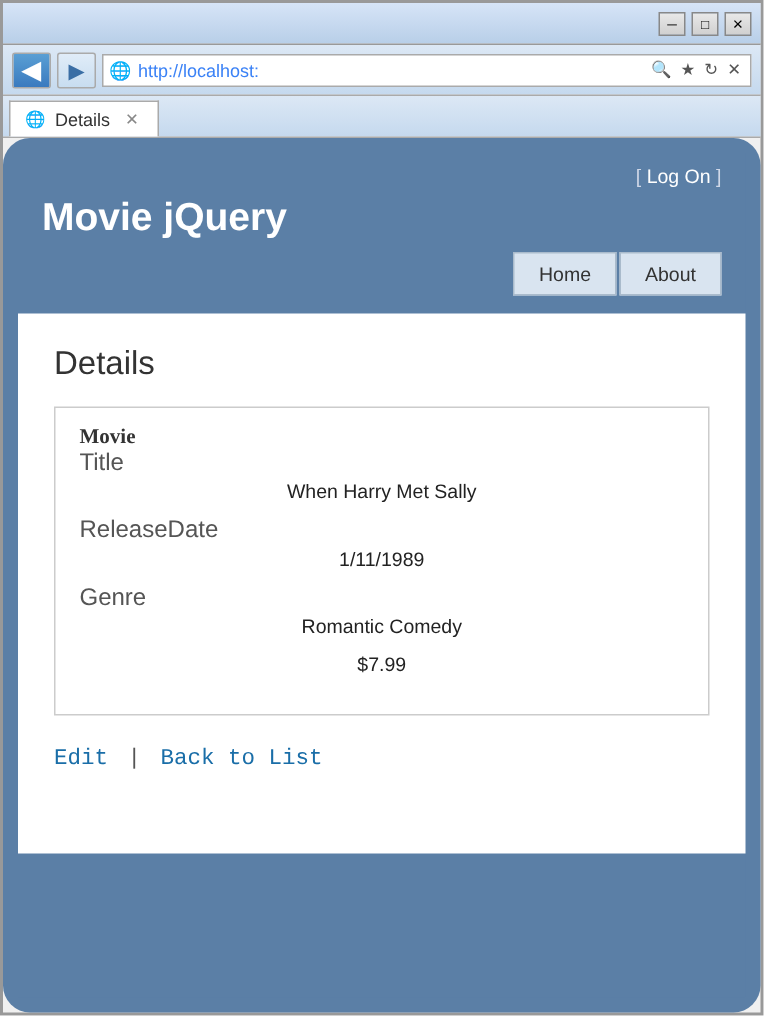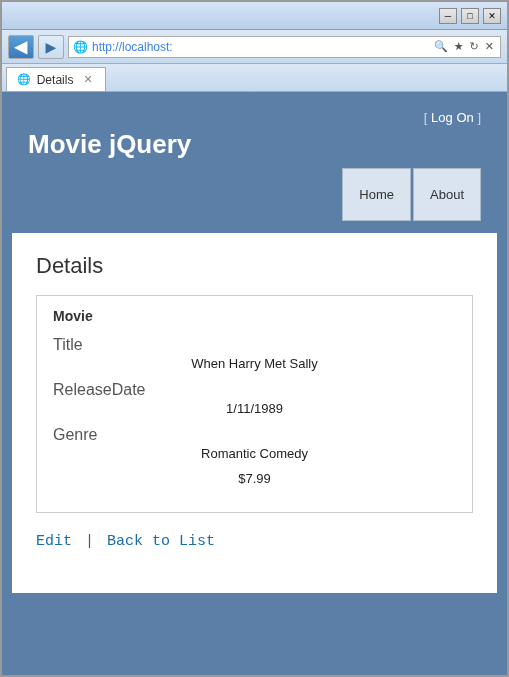--- a/index.html
+++ b/index.html
@@ -152,20 +152,21 @@
       font-size: 11px;
       margin-left: 4px;
     }
 
     
     .page-content {
       flex: 1;
       background: #5b7fa6;
       overflow: auto;
       padding: 10px;
+      border-radius: 18px;
     }
 
     
     .app-container {
       background: #5b7fa6;
       min-height: 100%;
     }
 
     
     .app-header {
@@ -198,21 +199,21 @@
     .nav-menu {
       display: flex;
       justify-content: flex-end;
       gap: 2px;
       margin-bottom: 12px;
     }
 
     .nav-menu-item {
       background: #d9e4f0;
       color: #333;
-      padding: 18px 16px;
+      padding: 6px 16px;
       cursor: pointer;
       font-size: 13px;
       border: 1px solid #aabbcc;
       text-decoration: none;
       display: inline-block;
     }
 
     
     .content-card {
       background: white;
@@ -232,21 +233,21 @@
     .detail-box {
       border: 1px solid #ccc;
       padding: 12px 16px 16px 16px;
       margin-bottom: 20px;
     }
 
     .detail-box-title {
       font-size: 14px;
       font-weight: bold;
       color: #333;
-      margin-bottom: 12px;
+      font-family: Liberation Serif, serif;
     }
 
     .detail-field {
       margin-bottom: 10px;
     }
 
     .detail-label {
       font-size: 16px;
       color: #555;
       margin-bottom: 2px;

